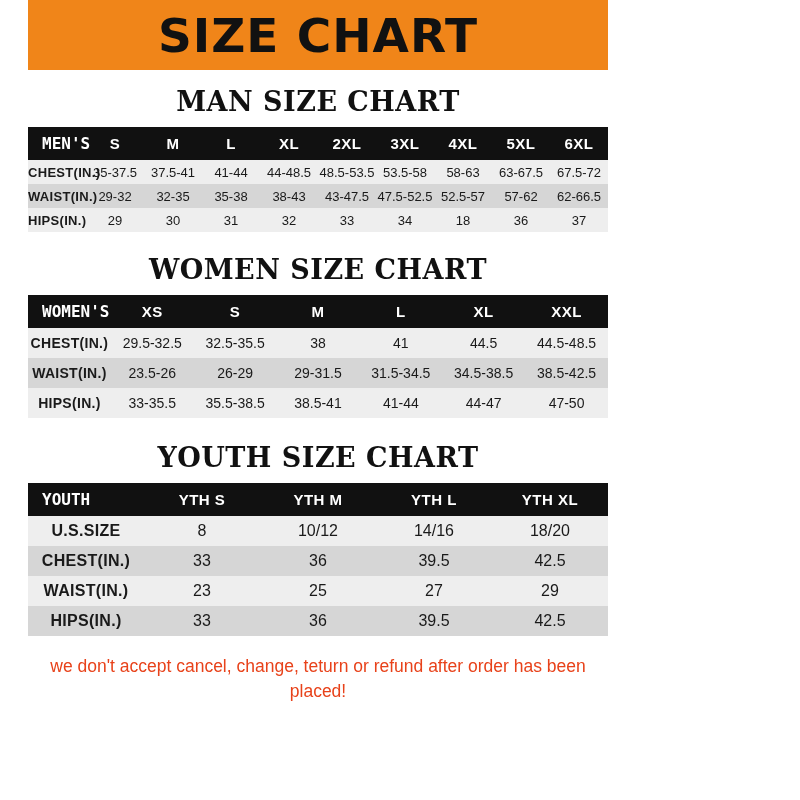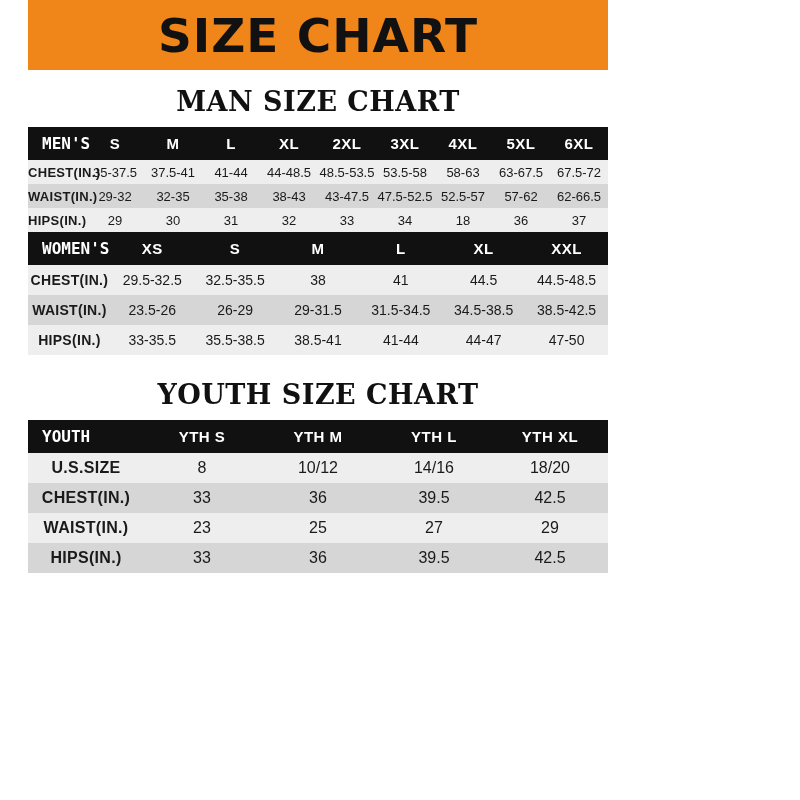--- a/index.html
+++ b/index.html
@@ -187,20 +187,21 @@
           <td>32</td>
           <td>33</td>
           <td>34</td>
           <td>18</td>
           <td>36</td>
           <td>37</td>
         </tr>
       </tbody>
     </table>
 
+    <div class="section-title women">WOMEN SIZE CHART</div>
 
     <table class="size-table women-table">
       <thead>
         <tr>
           <th class="corner">WOMEN'S</th>
           <th>XS</th>
           <th>S</th>
           <th>M</th>
           <th>L</th>
           <th>XL</th>
@@ -276,16 +277,17 @@
           <td class="rowlabel">HIPS(IN.)</td>
           <td>33</td>
           <td>36</td>
           <td>39.5</td>
           <td>42.5</td>
         </tr>
       </tbody>
     </table>
 
     <div class="footer-note">
+      <div>we don't accept cancel, change, teturn or refund after order has been placed!</div>
     </div>
 
   </div>
 </div>
 
 </body></html>

